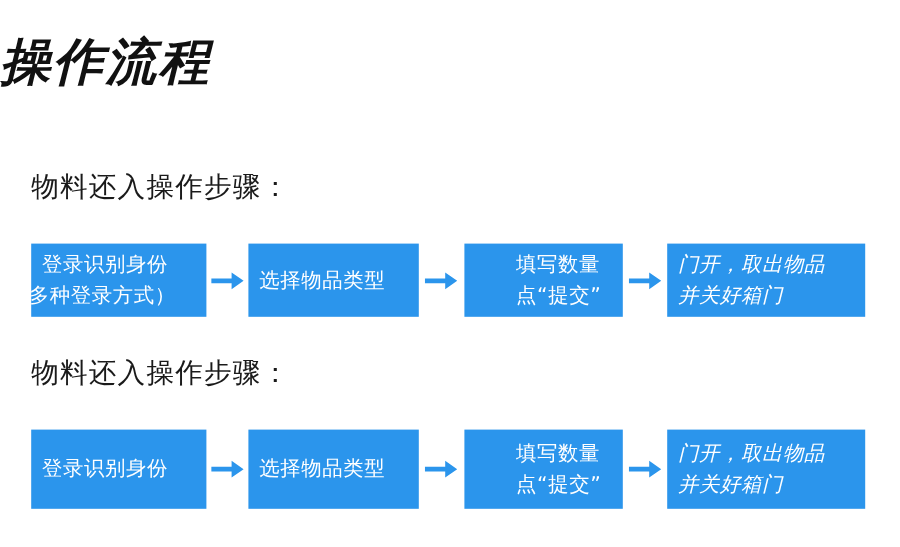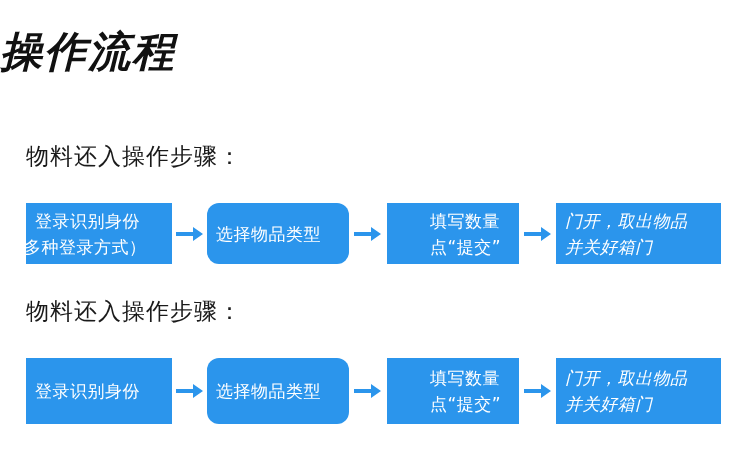--- a/index.html
+++ b/index.html
@@ -84,21 +84,21 @@
     display: block;
   }
   .box-line.clipped {
     margin-left: -11px;
   }
 
   .row1 .flow-box { height: 61px; }
   .row2 .flow-box { height: 66px; }
 
   .w-a { width: 146px; }
-  .w-b { width: 142px; border-radius: 12px; }
+  .w-b { width: 142px; }
   .w-c { width: 132px; padding-left: 43px; }
   .w-d { width: 165px; font-style: italic; }
 
   .arrow {
     width: 36px;
     height: 61px;
     display: flex;
     align-items: center;
     justify-content: center;
     flex: 0 0 auto;

